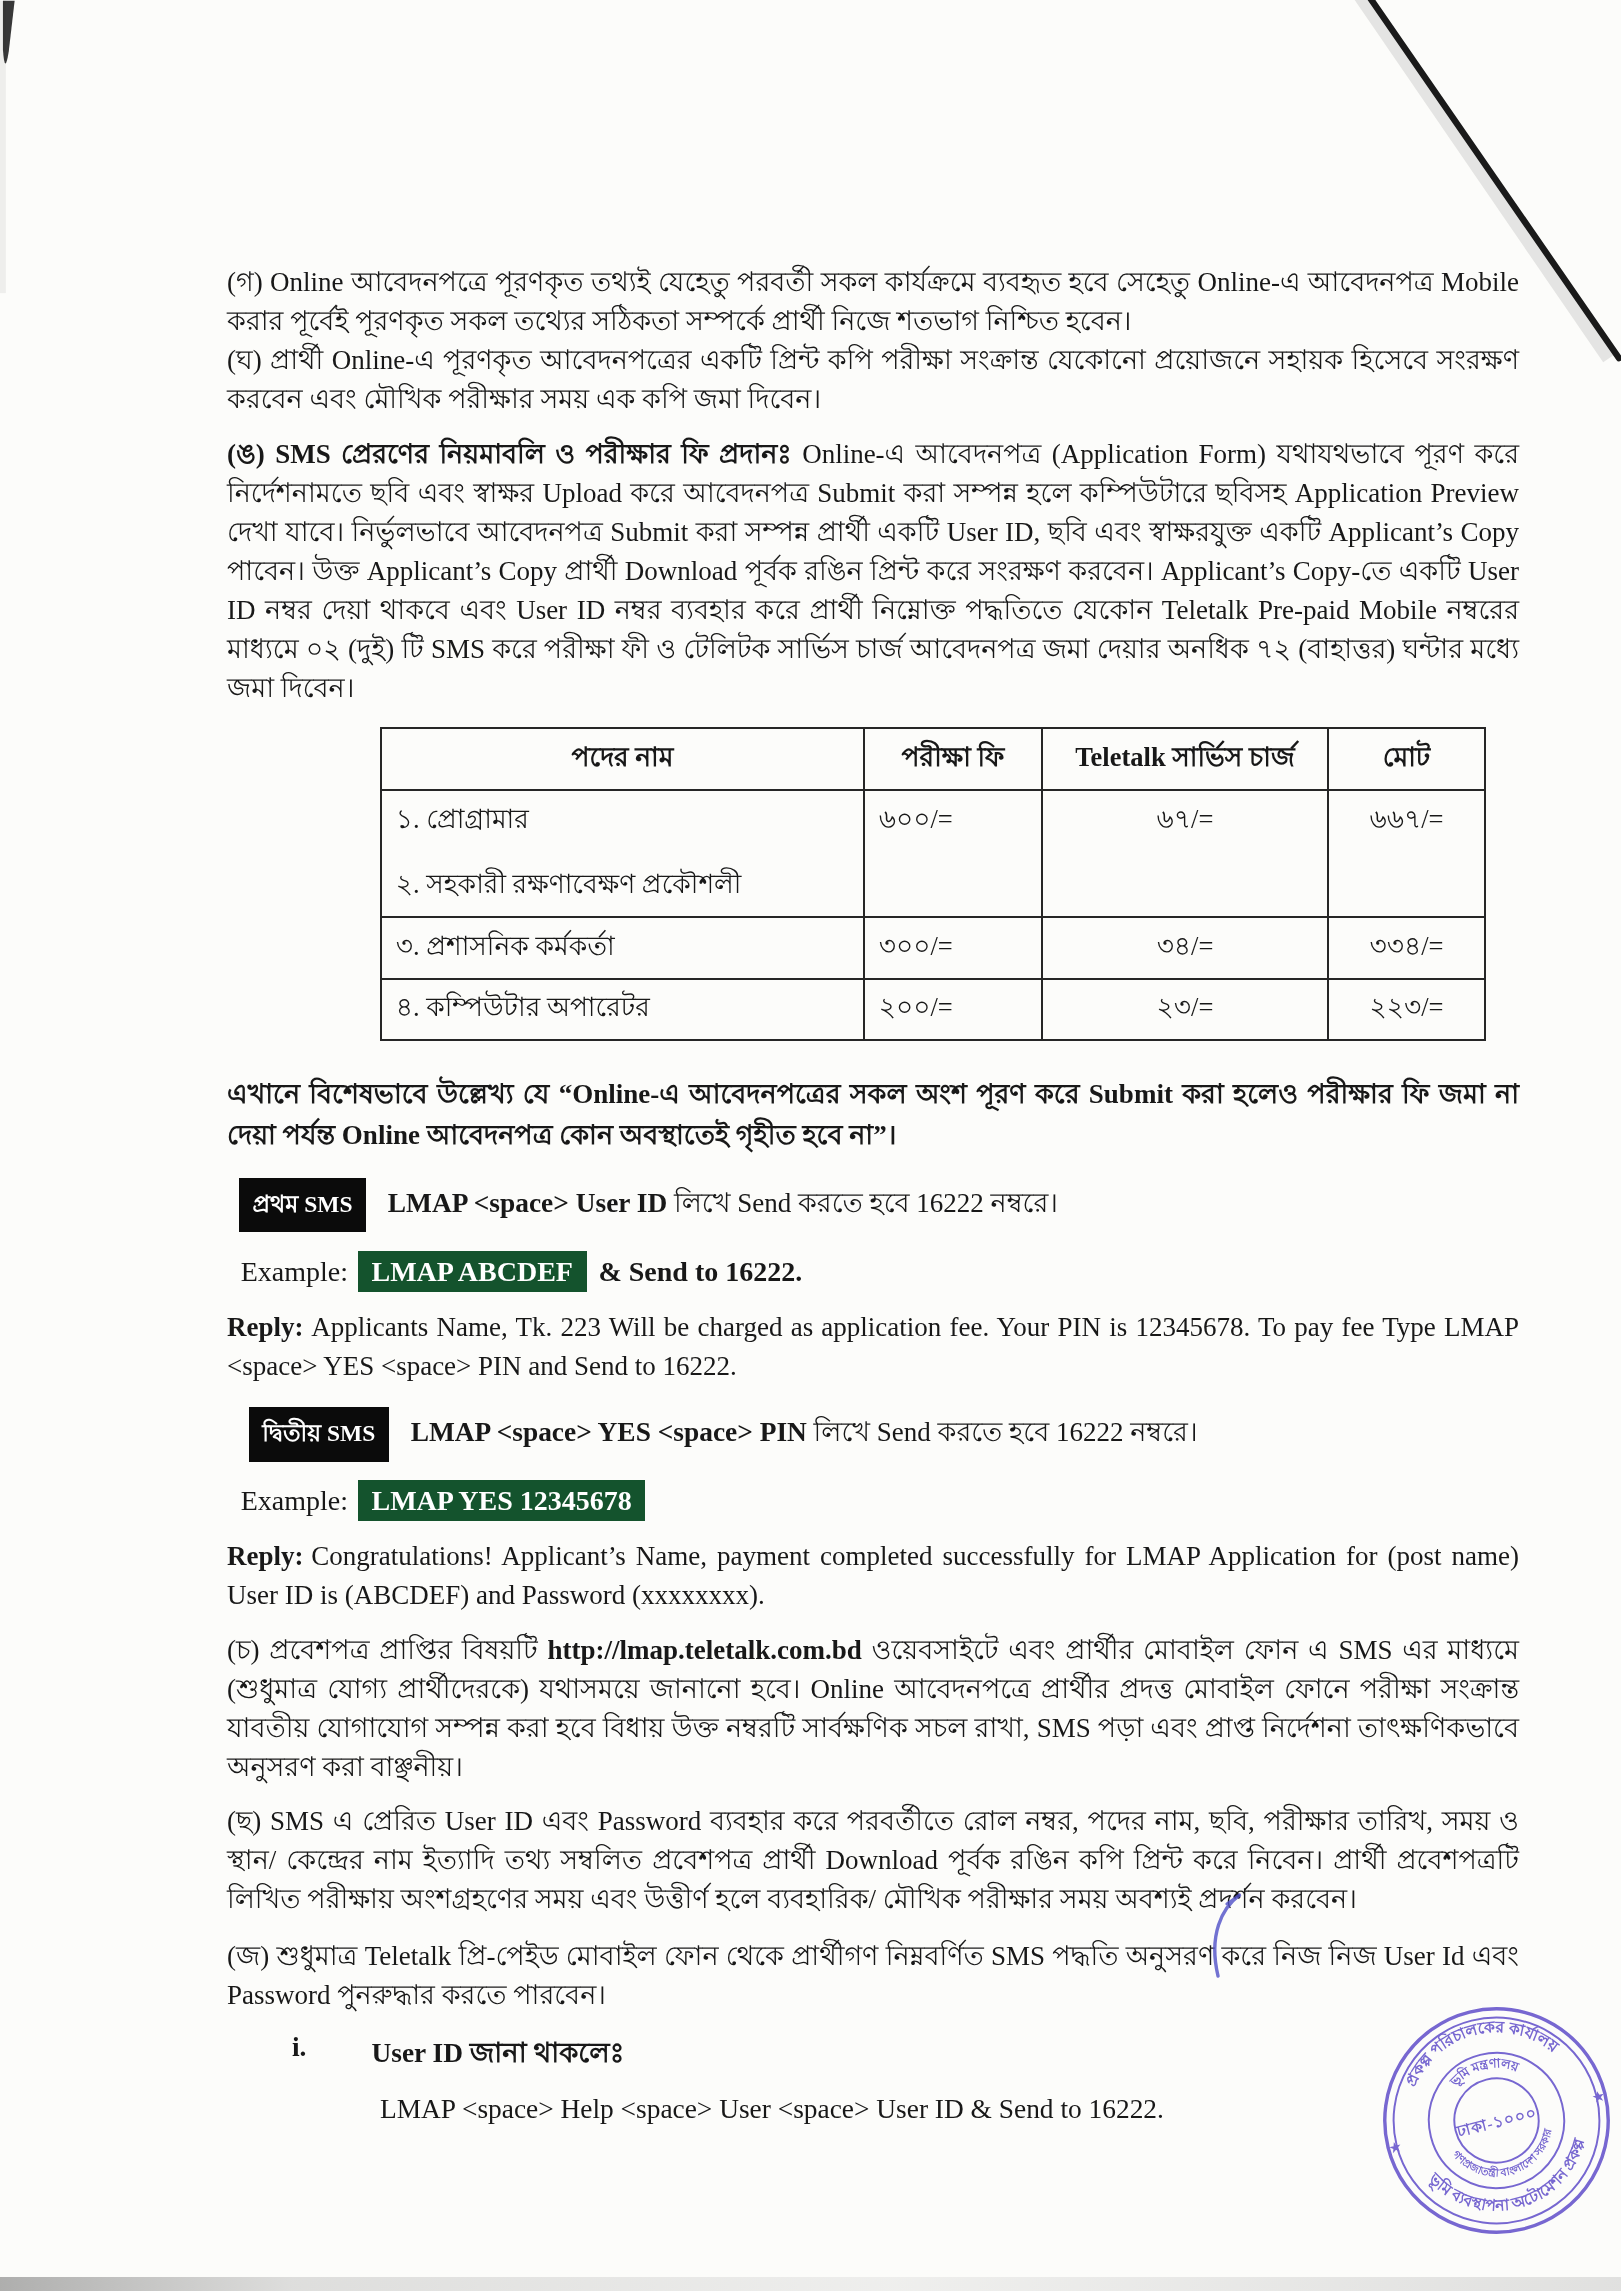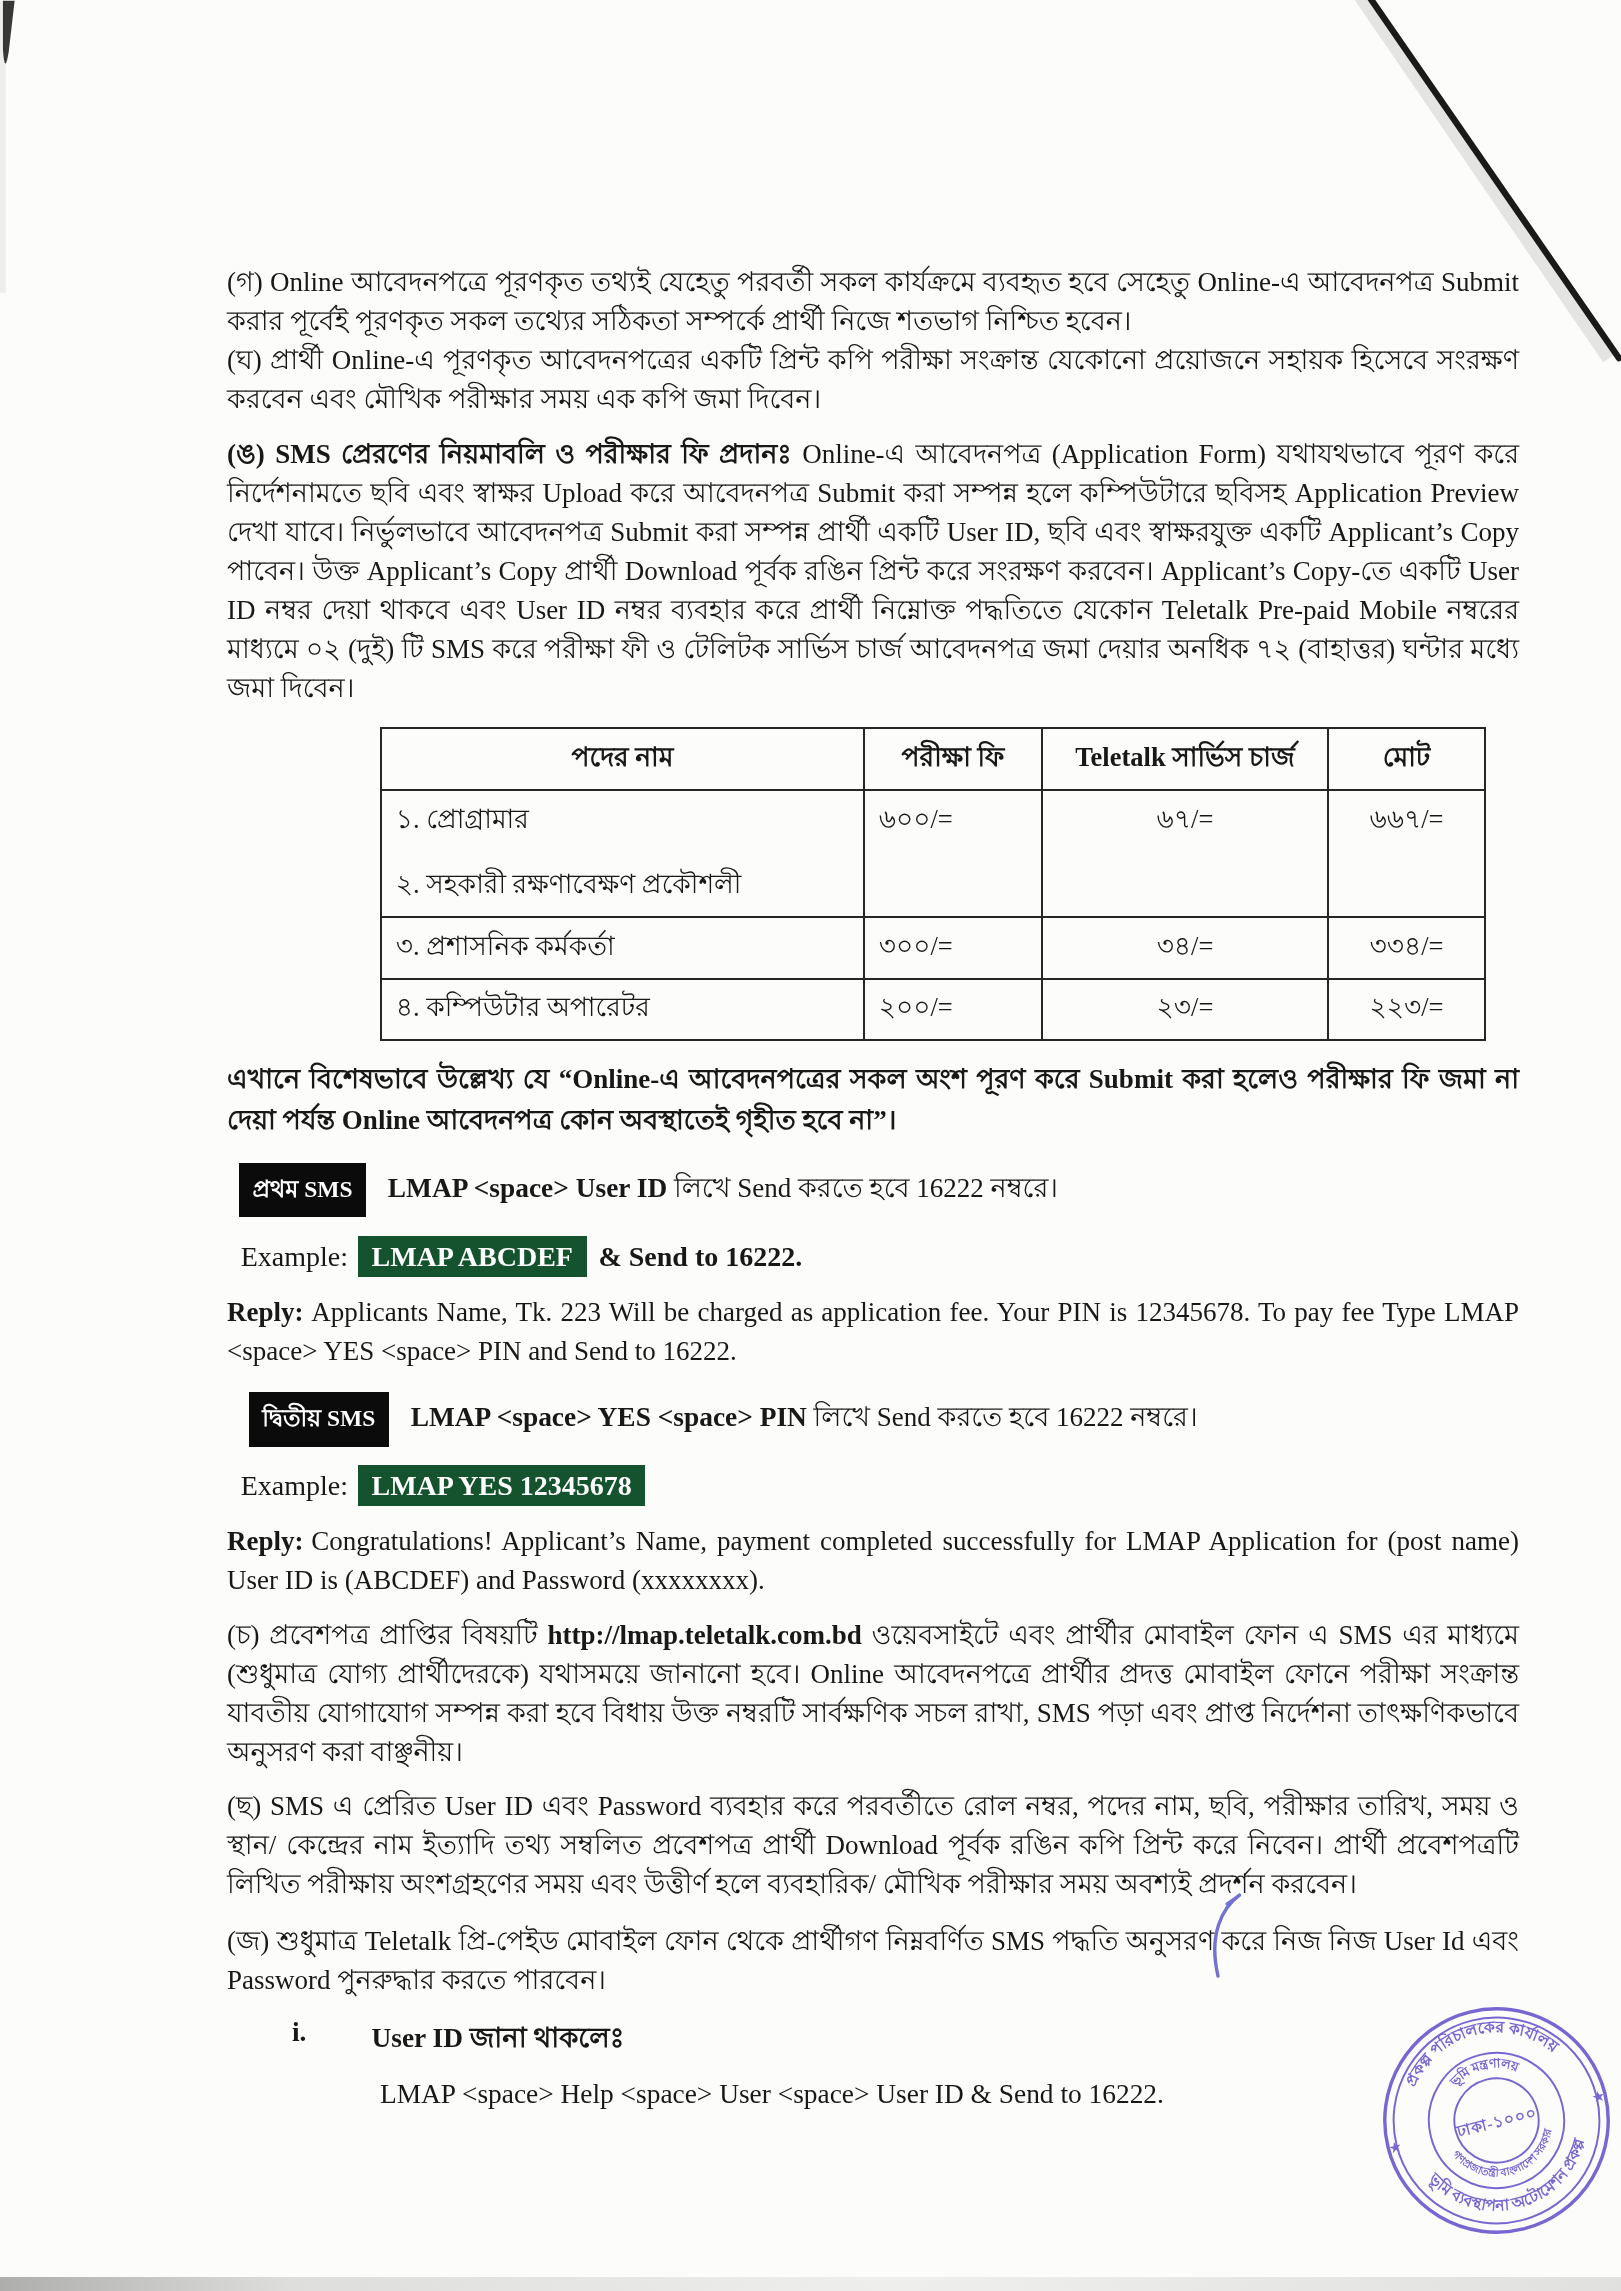--- a/index.html
+++ b/index.html
@@ -25,21 +25,21 @@
   }
   .fee-table th { font-weight:bold; text-align:center; height:59px; vertical-align:middle; }
   .col-post  { width:483px; text-align:left; }
   .col-num   { width:178px; text-align:left; }
   .col-chg   { width:286px; text-align:center; }
   .col-tot   { width:157px; text-align:center; }
   .post-line2 { margin-top:21.6px; }
   .row-tall td { height:118px; }
 
   
-  .note { margin-top:18px; font-size:27px; line-height:41px; font-weight:bold; text-align:justify; }
+  .note { margin-top:33px; font-size:27px; line-height:41px; font-weight:bold; text-align:justify; }
 
   
   .sms-line { margin-top:21.6px; margin-left:11.8px; font-size:27px; }
   .sms-line.second { margin-left:21.6px; }
   .sms-badge {
     display:inline-block; background:#0b0b0b; color:#ffffff;
     font-size:23.5px; font-weight:bold; padding:7.8px 13.7px; margin-right:21.6px;
   }
   .sms-cmd { font-weight:bold; font-size:27.4px; }
 
@@ -80,21 +80,21 @@
   .st-star { font-size:13px; }
 </style>
 </head>
 <body>
 
 <div class="page">
 
   <div class="content">
 
     <p class="para">
-      <span>(গ) Online আবেদনপত্রে পূরণকৃত তথ্যই যেহেতু পরবর্তী সকল কার্যক্রমে ব্যবহৃত হবে সেহেতু Online-এ আবেদনপত্র Submit করার পূর্বেই পূরণকৃত সকল তথ্যের সঠিকতা সম্পর্কে প্রার্থী নিজে শতভাগ নিশ্চিত হবেন।</span>
+      <span>(গ) Online আবেদনপত্রে পূরণকৃত তথ্যই যেহেতু পরবর্তী সকল কার্যক্রমে ব্যবহৃত হবে সেহেতু Online-এ আবেদনপত্র Mobile করার পূর্বেই পূরণকৃত সকল তথ্যের সঠিকতা সম্পর্কে প্রার্থী নিজে শতভাগ নিশ্চিত হবেন।</span>
     </p>
 
     <p class="para">
       <span>(ঘ) প্রার্থী Online-এ পূরণকৃত আবেদনপত্রের একটি প্রিন্ট কপি পরীক্ষা সংক্রান্ত যেকোনো প্রয়োজনে সহায়ক হিসেবে সংরক্ষণ করবেন এবং মৌখিক পরীক্ষার সময় এক কপি জমা দিবেন।</span>
     </p>
 
     <p class="para mt16">
       <span class="b">(ঙ) SMS প্রেরণের নিয়মাবলি ও পরীক্ষার ফি প্রদানঃ</span><span> Online-এ আবেদনপত্র (Application Form) যথাযথভাবে পূরণ করে নির্দেশনামতে ছবি এবং স্বাক্ষর Upload করে আবেদনপত্র Submit করা সম্পন্ন হলে কম্পিউটারে ছবিসহ Application Preview দেখা যাবে। নির্ভুলভাবে আবেদনপত্র Submit করা সম্পন্ন প্রার্থী একটি User ID, ছবি এবং স্বাক্ষরযুক্ত একটি Applicant’s Copy পাবেন। উক্ত Applicant’s Copy প্রার্থী Download পূর্বক রঙিন প্রিন্ট করে সংরক্ষণ করবেন। Applicant’s Copy-তে একটি User ID নম্বর দেয়া থাকবে এবং User ID নম্বর ব্যবহার করে প্রার্থী নিম্নোক্ত পদ্ধতিতে যেকোন Teletalk Pre-paid Mobile নম্বরের মাধ্যমে ০২ (দুই) টি SMS করে পরীক্ষা ফী ও টেলিটক সার্ভিস চার্জ আবেদনপত্র জমা দেয়ার অনধিক ৭২ (বাহাত্তর) ঘন্টার মধ্যে জমা দিবেন।</span>
     </p>
 

